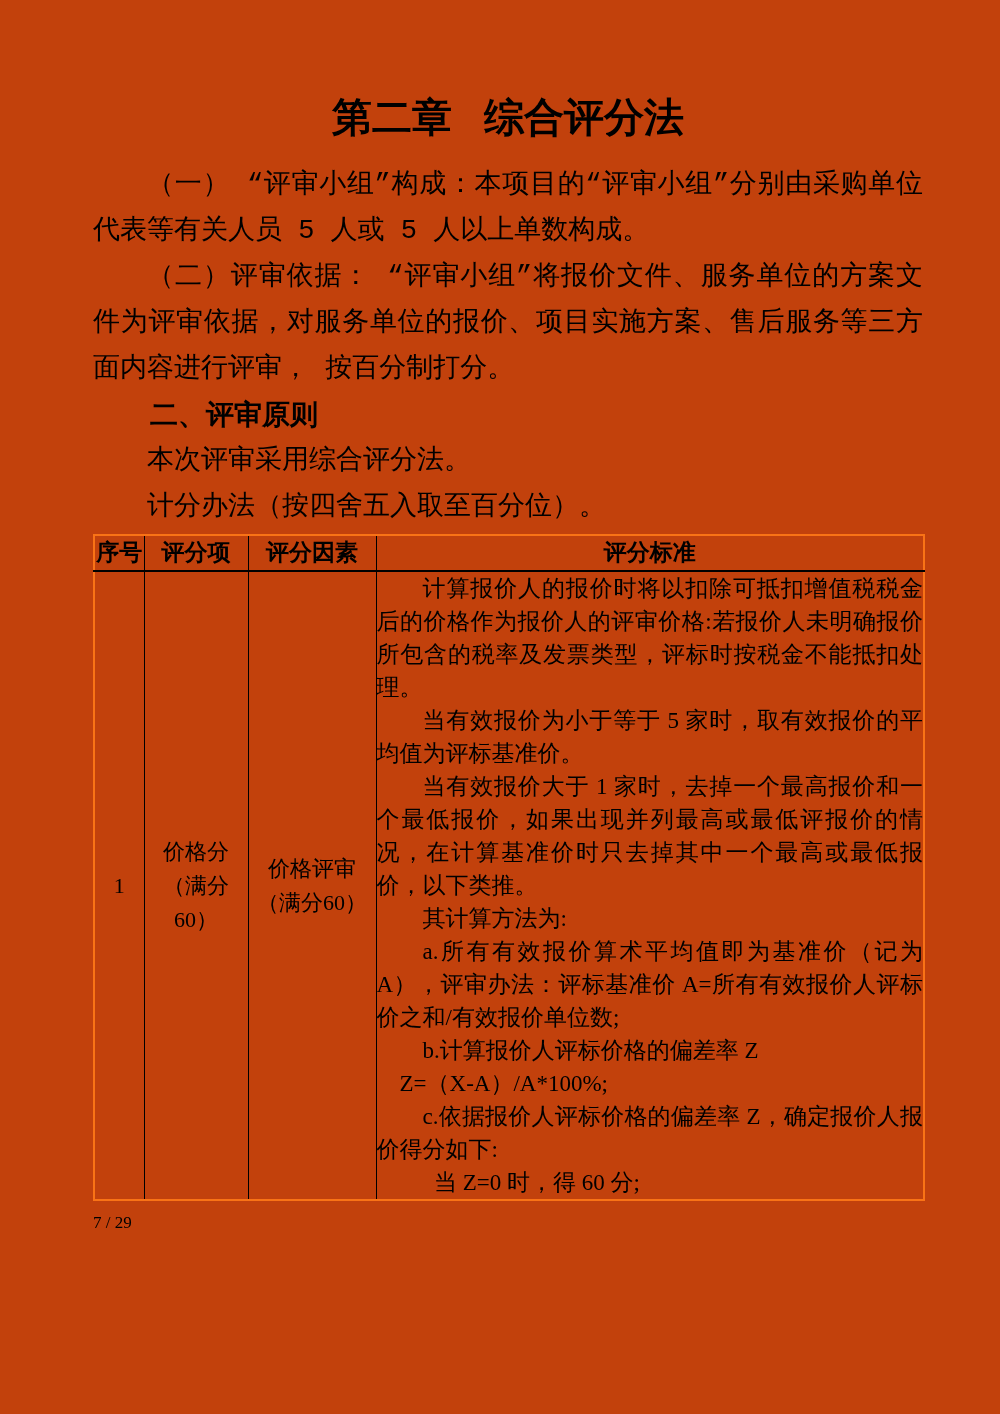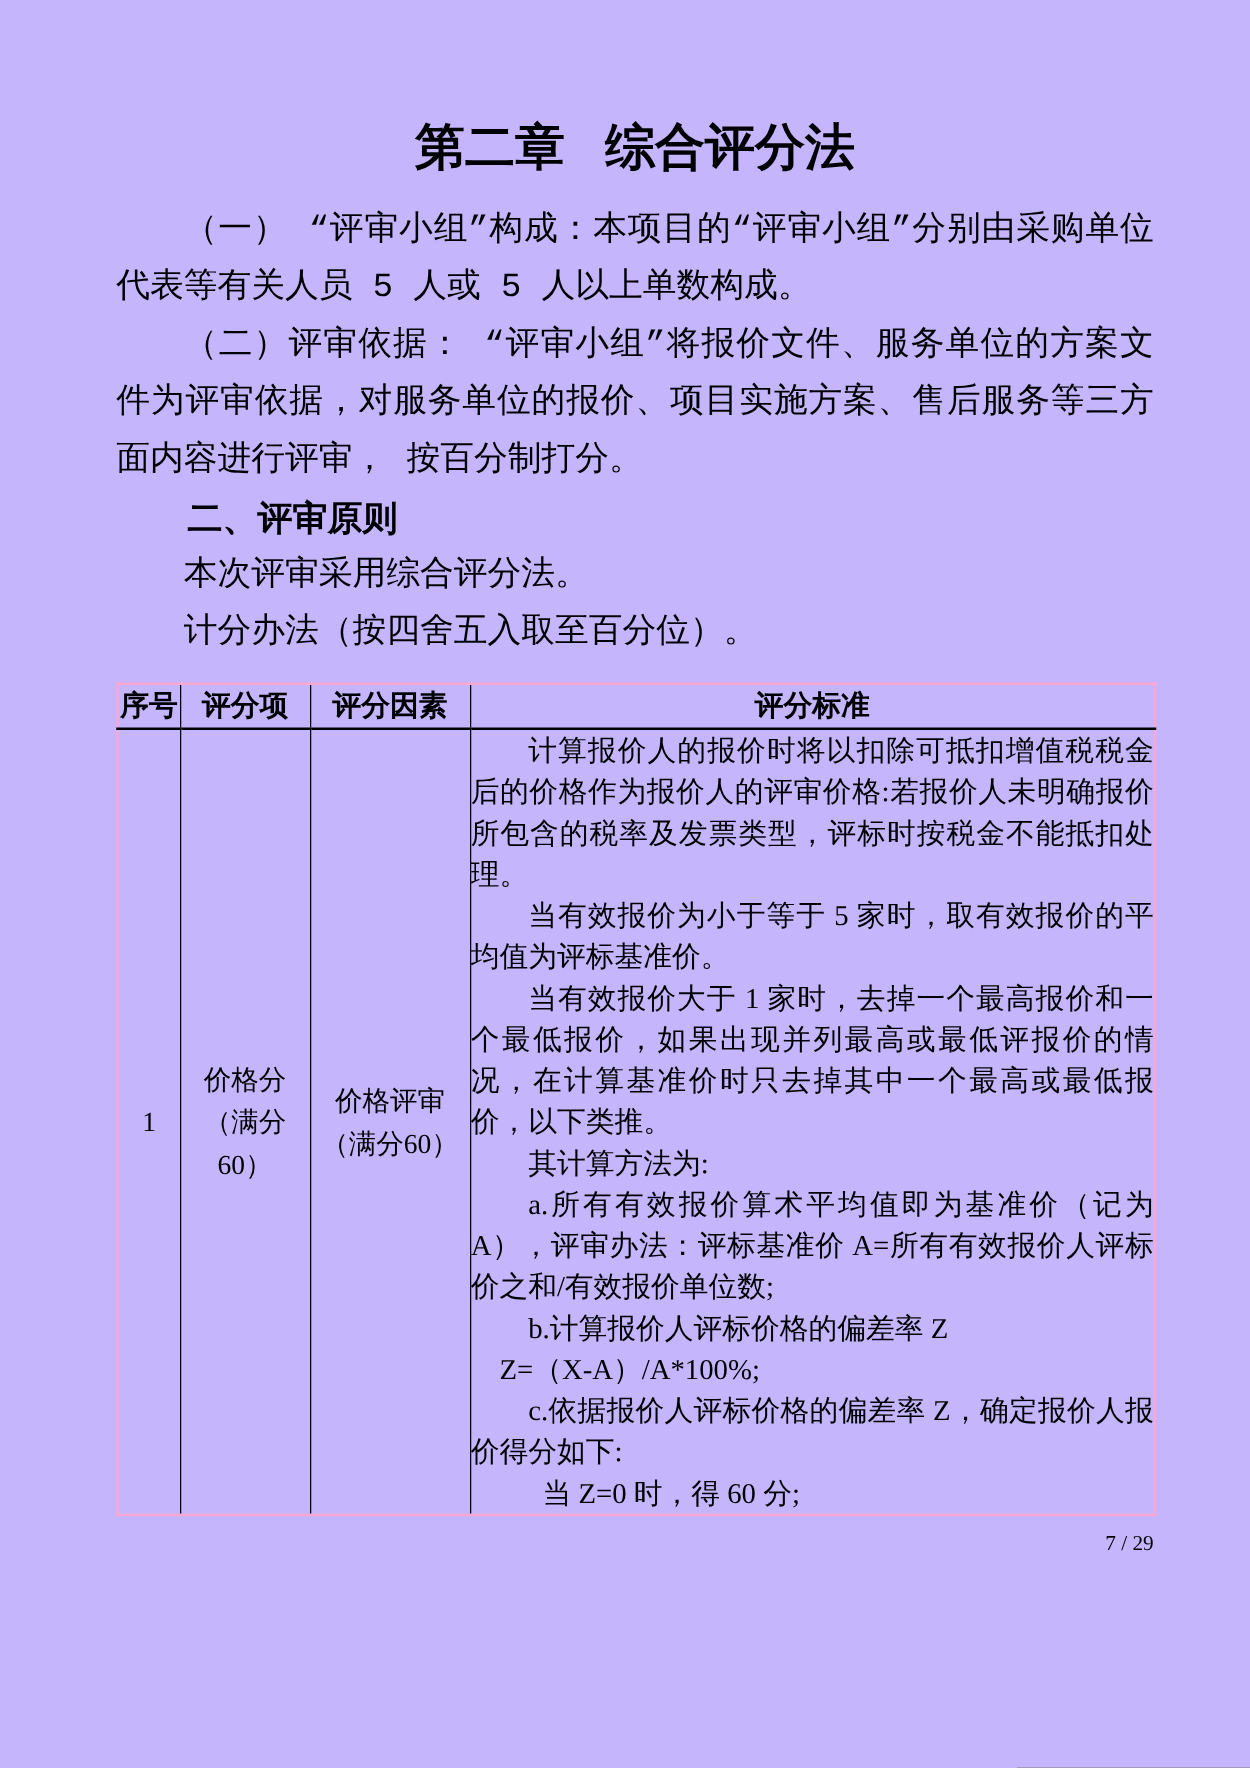--- a/index.html
+++ b/index.html
@@ -1,17 +1,17 @@
 <!DOCTYPE html>
 <html><head>
 <meta charset="utf-8">
 <style>
   html,body{margin:0;padding:0;background:#888;}
   .page{
-    width:1000px;height:1414px;background:#c4b5fd;margin:0 auto;
+    width:1000px;height:1414px;background:#c2410c;margin:0 auto;
     position:relative;color:#000;overflow:hidden;
     font-family:"Liberation Serif","DejaVu Serif",serif;
   }
   .content{margin:0 77px 0 93px;width:830px;}
   .doc-title{
     margin:90px 0 0 0;text-align:center;
     font-size:40px;line-height:56px;font-weight:bold;
     word-spacing:0.55em;
     font-family:"Liberation Serif","DejaVu Serif",serif;
   }
@@ -23,22 +23,22 @@
   .mt-h1{margin-top:50px;}
   .mt-h2{margin-top:6px;}
   .para{
     font-size:27px;line-height:46px;margin:0;
     text-indent:2em;text-align:justify;text-justify:inter-ideograph;font-family:Liberation Mono, monospace;
   }
   .mt-p1{margin-top:16px;}
   .mt-p3{margin-top:6px;}
   table.score-table{
     border-collapse:collapse;table-layout:fixed;
-    width:830px;margin-top:16px;
-    border:2px solid #f9a8d4;
+    width:830px;margin-top:4px;
+    border:2px solid #f97316;
     padding-left:24px;
   }
   table.score-table th, table.score-table td{
     border:1px solid #000;padding:0;vertical-align:middle;
   }
   table.score-table thead th{
     font-size:23px;font-weight:bold;text-align:center;
     height:34px;line-height:34px;border-bottom:2px solid #000;
   }
   .col-no{width:50px;}
@@ -53,21 +53,21 @@
     vertical-align:top;padding:2px 4px 4px 4px;
   }
   .std-p{
     font-size:23px;line-height:33px;margin:0;
     text-align:justify;text-justify:inter-ideograph;
     text-indent:2em;word-break:break-all;
   }
   .ti-1{text-indent:1em;}
   .ti-25{text-indent:2.5em;}
   .page-footer{
-    margin-top:12px;text-align:right;
+    margin-top:12px;text-align:left;
     font-size:17px;line-height:20px;
   }
 </style>
 </head>
 <body>
 
 <div class="page">
   <div class="content">
 
     <div class="doc-title">第二章  综合评分法</div>

